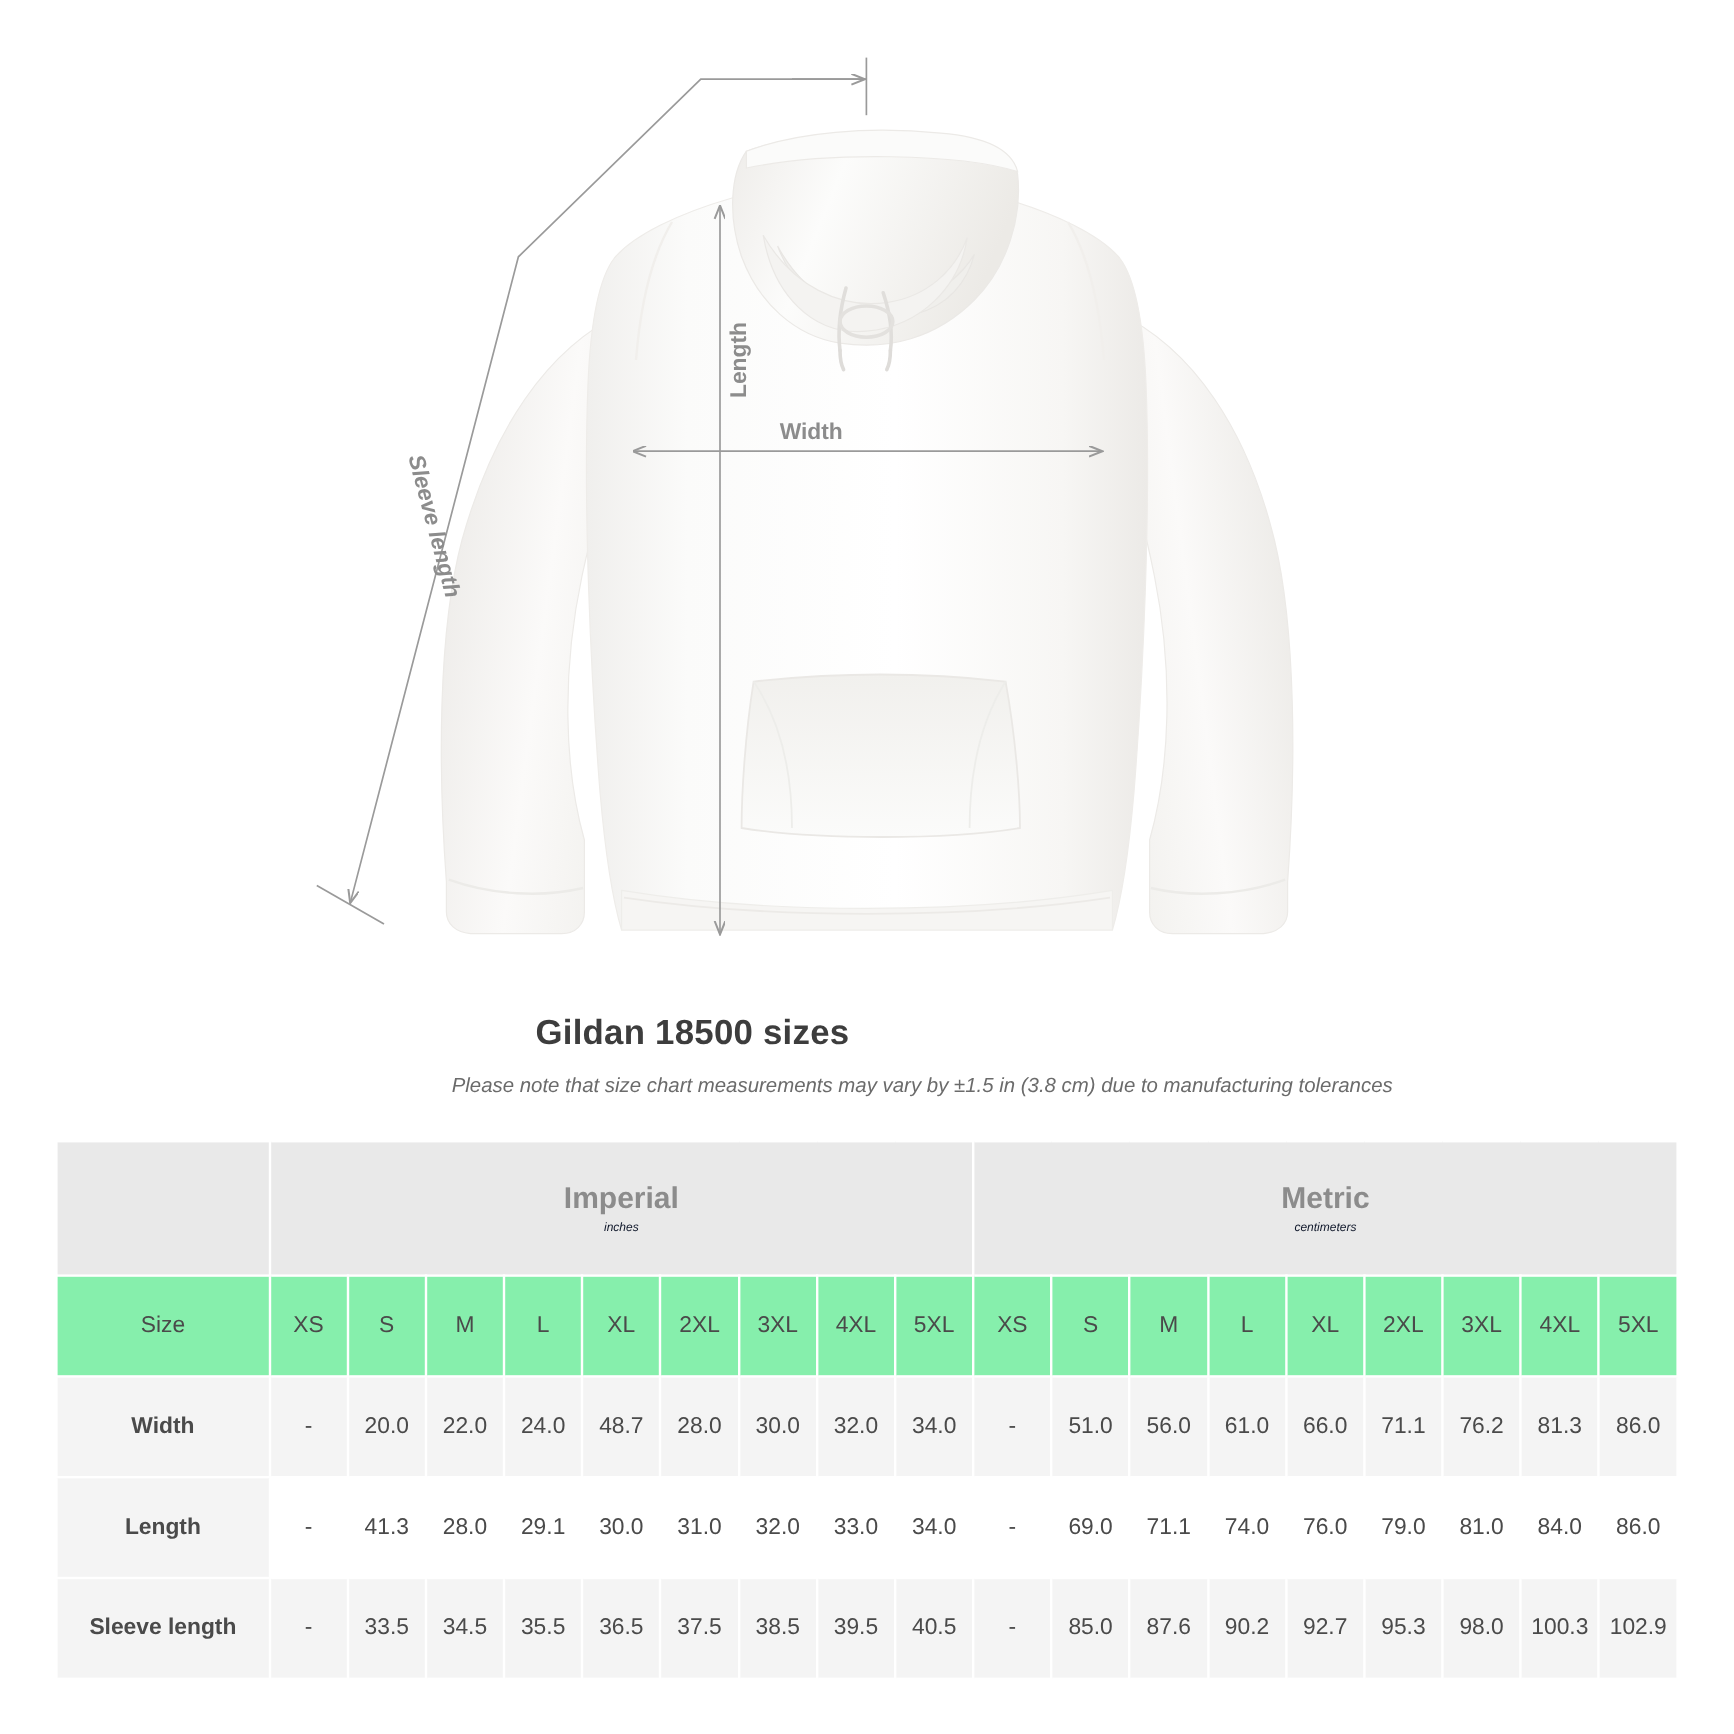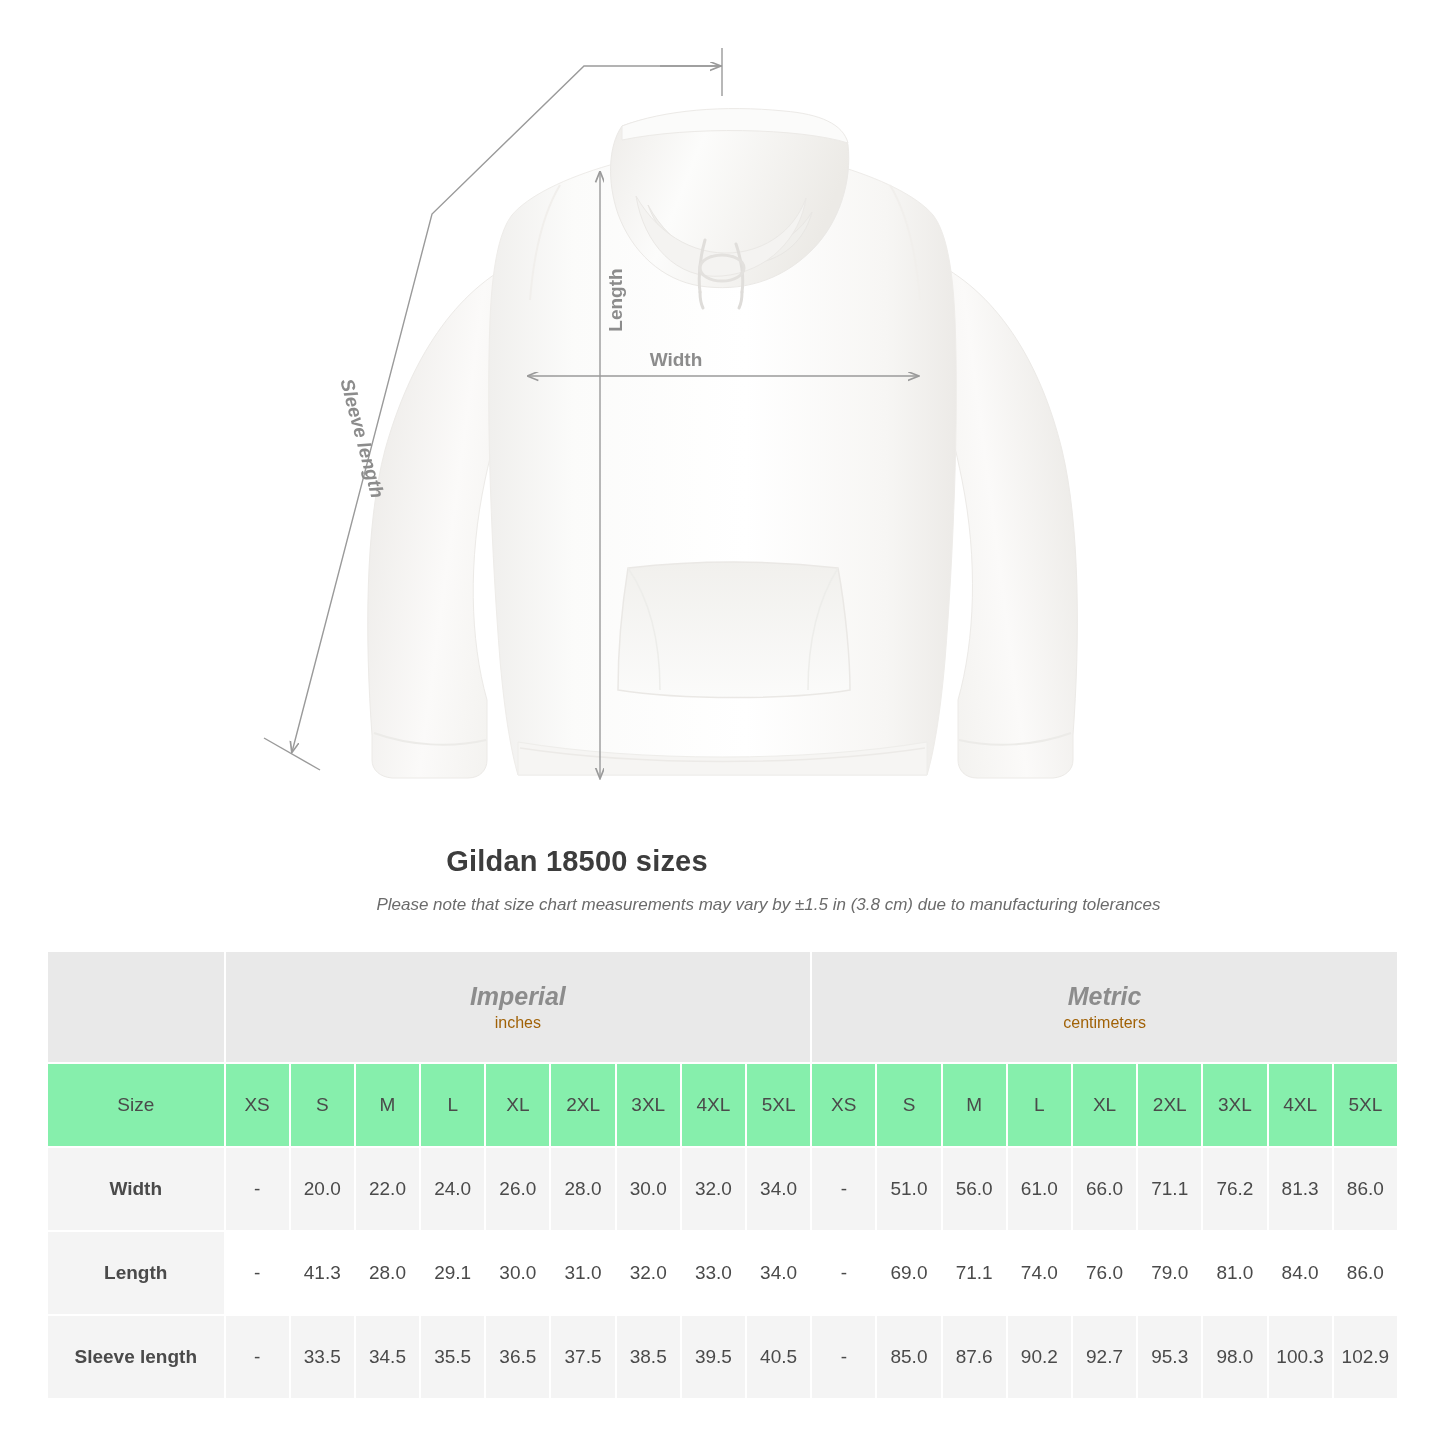--- a/index.html
+++ b/index.html
@@ -70,28 +70,28 @@
     text-align: center;
     vertical-align: middle;
   }
 
   .unit-head {
     background: #e9e9e9;
     height: 110px;
   }
   .unit-head .unit-name {
     font-size: 25px;
-    font-style: italic;
     font-weight: bold;
     color: #8c8c8c;
     line-height: 1.15;
   }
   .unit-head .unit-sub {
-    font-size: 16px;
-    color: #a16207;
+    font-size: 10px;
+    font-style: italic;
+    color: #0f172a;
     padding-top: 4px;
   }
 
   .hdr-row td {
     background: #86efac;
     height: 82px;
     font-size: 19px;
     color: #4a4a4a;
   }
   .hdr-row td.rowlabel {
@@ -281,21 +281,21 @@
         <td class="cell">4XL</td>
         <td class="cell">5XL</td>
       </tr>
 
       <tr class="data-row shade">
         <td class="rowlabel">Width</td>
         <td class="cell">-</td>
         <td class="cell">20.0</td>
         <td class="cell">22.0</td>
         <td class="cell">24.0</td>
-        <td class="cell">26.0</td>
+        <td class="cell">48.7</td>
         <td class="cell">28.0</td>
         <td class="cell">30.0</td>
         <td class="cell">32.0</td>
         <td class="cell">34.0</td>
         <td class="cell">-</td>
         <td class="cell">51.0</td>
         <td class="cell">56.0</td>
         <td class="cell">61.0</td>
         <td class="cell">66.0</td>
         <td class="cell">71.1</td>

